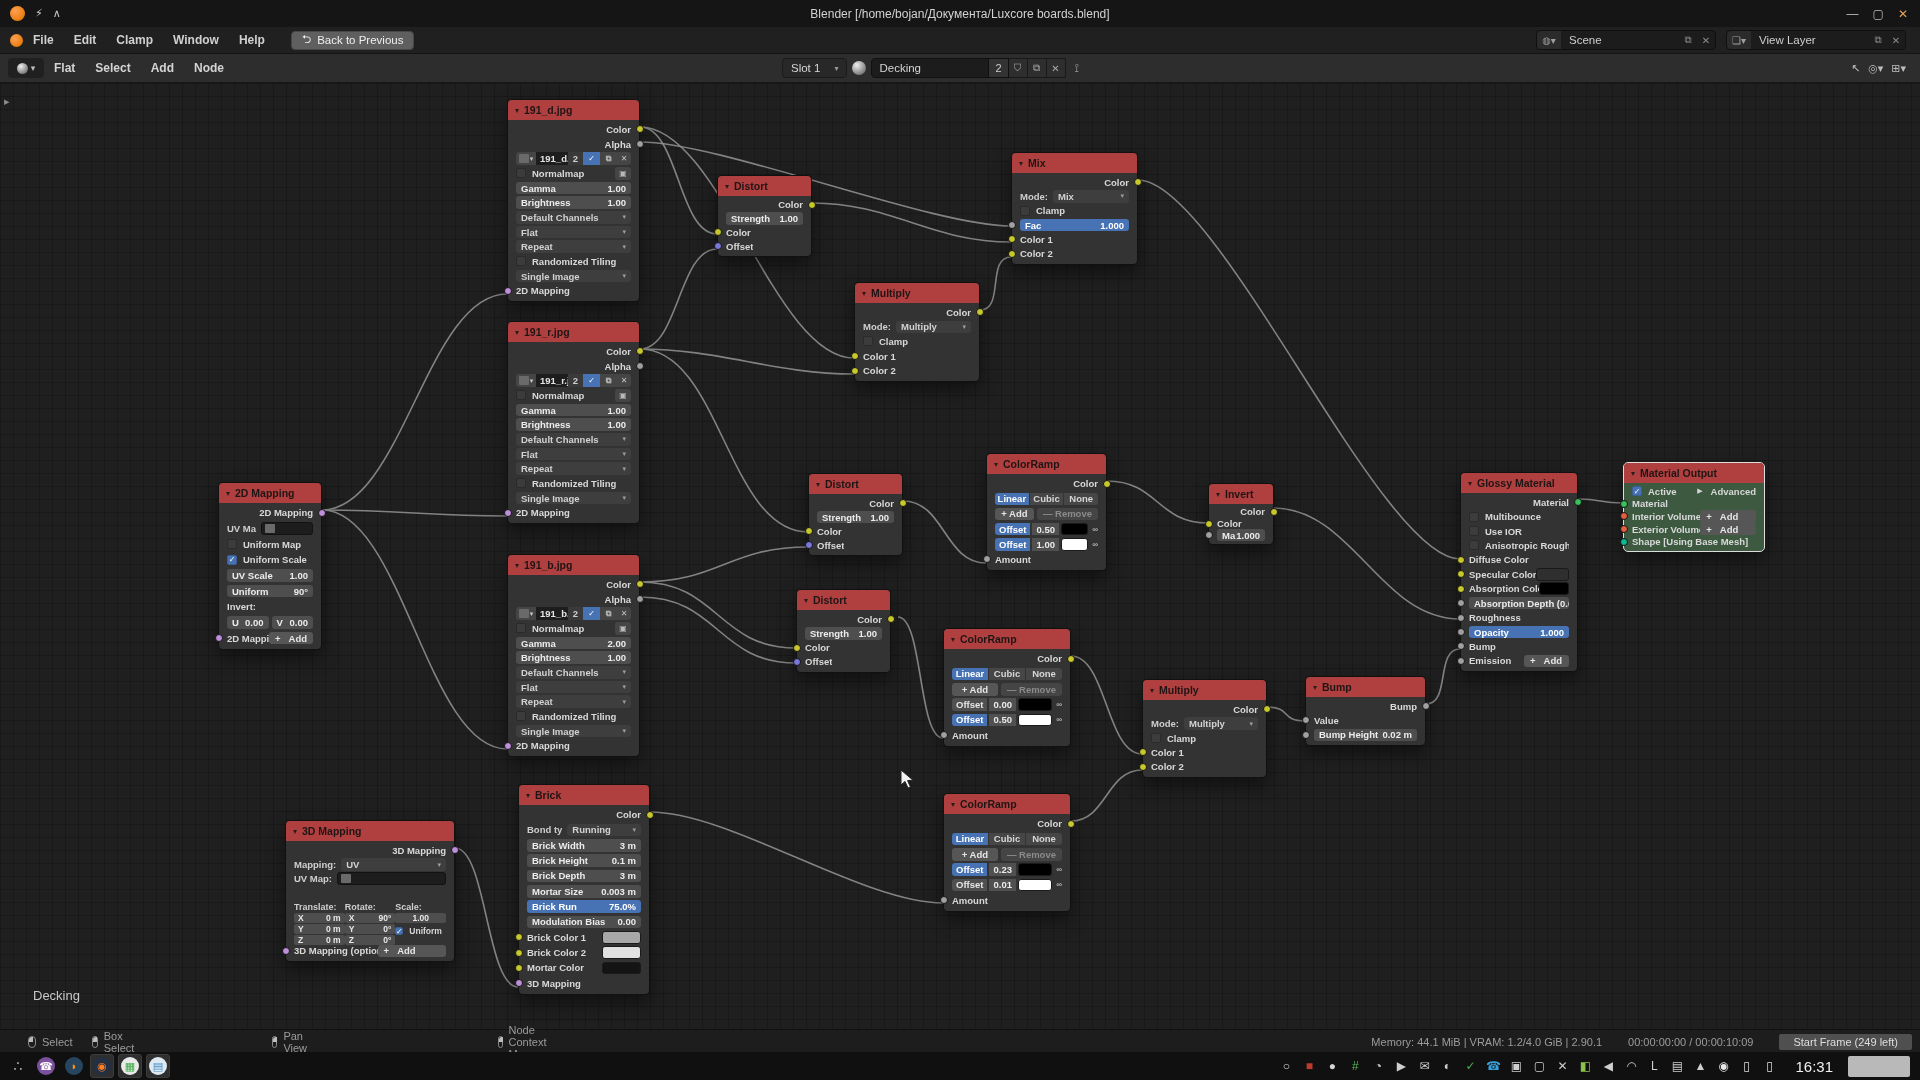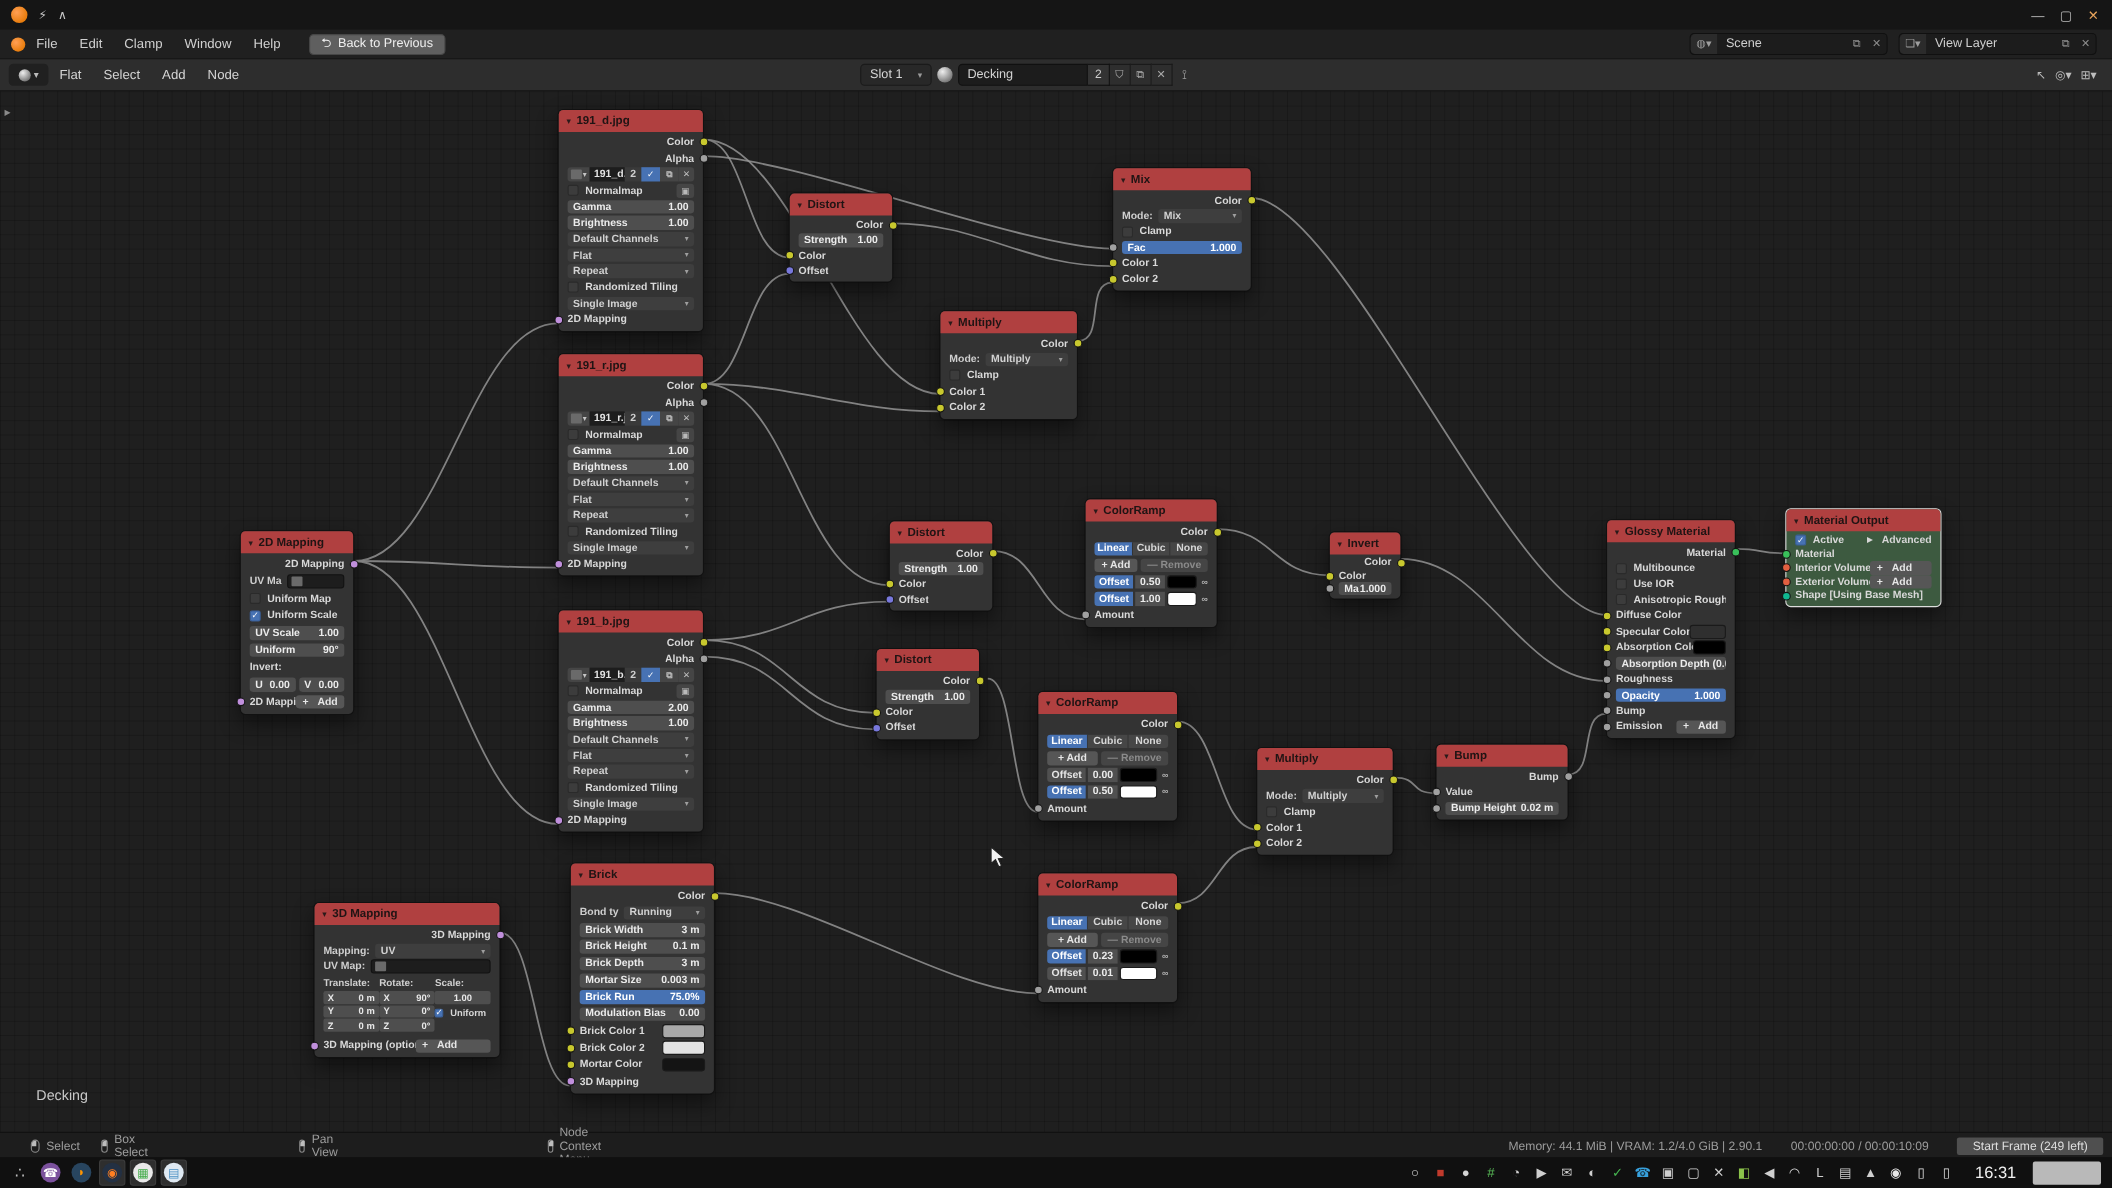--- a/index.html
+++ b/index.html
@@ -10,21 +10,21 @@
   #titlebar { position:absolute; left:0; top:0; width:1920px; height:27px; background:#151515;
     display:flex; align-items:center; color:#cfcfcf; font-size:12px; }
   #titlebar .tleft { display:flex; align-items:center; gap:10px; padding-left:10px; width:220px; }
   #title-text { position:absolute; left:0; right:0; text-align:center; color:#d2d2d2; }
   #titlebar .tright { margin-left:auto; display:flex; gap:14px; padding-right:12px; z-index:2; color:#bbb; }
   .blogo { width:15px; height:15px; border-radius:50%; background:radial-gradient(circle at 35% 35%, #ff9f55, #e87d0d 70%); }
   .tic { font-size:11px; color:#c9c9c9; }
 
   #menubar { position:absolute; left:0; top:27px; width:1920px; height:27px; background:#202020;
     display:flex; align-items:center; font-size:12px; color:#d0d0d0; border-bottom:1px solid #141414; }
-  .menu-item { padding:0 10px; }
+  .menu-item { padding:0 10px;font-weight:bold; }
   #back-btn { margin-left:16px; background:#5f5f5f; border:1px solid #464646; color:#efefef; border-radius:4px;
     height:19px; display:flex; align-items:center; gap:6px; padding:0 10px; font-size:11.5px; }
   .widget { display:flex; align-items:center; height:20px; background:#1c1c1c; border:1px solid #101010;
     border-radius:4px; color:#cfcfcf; font-size:11.5px; }
   .widget .wicon { width:24px; text-align:center; color:#9f9f9f; font-size:10px; background:#2b2b2b; height:100%;
     display:flex; align-items:center; justify-content:center; border-radius:4px 0 0 4px; }
   .widget .wname { padding:0 8px; width:118px; }
   .widget .wbtn { width:18px; text-align:center; color:#8d8d8d; font-size:10px; }
 
   #edheader { position:absolute; left:0; top:54px; width:1920px; height:29px; background:#2d2d2d;
@@ -102,21 +102,21 @@
   .namefld { flex:1; height:13px; background:#1d1d1d; display:flex; align-items:center; padding:0 4px; color:#e4e4e4; overflow:hidden; }
   .ibtn { width:20px; height:13px; background:#454545; border-radius:3px 0 0 3px; display:flex; align-items:center;
     justify-content:center; gap:1px; color:#c5c5c5; font-size:7px; }
   .cnt { width:15px; height:13px; background:#3a3a3a; display:flex; align-items:center; justify-content:center; color:#cfcfcf; }
   .chk { width:17px; height:13px; background:#4772b3; display:flex; align-items:center; justify-content:center;
     color:#fff; font-size:8px; }
   .ib2 { width:17px; height:13px; background:#454545; display:flex; align-items:center; justify-content:center;
     color:#c0c0c0; font-size:8px; }
   .xb { width:14px; height:13px; background:#454545; border-radius:0 3px 3px 0; display:flex; align-items:center;
     justify-content:center; color:#c0c0c0; font-size:8px; }
-  .xyzwrap { flex:1; display:flex; gap:0; align-self:stretch; padding:2px 0; }
+  .xyzwrap { flex:1; display:flex; gap:0; align-self:stretch; padding:16px 0; }
   .xyzcol { flex:1; display:flex; flex-direction:column; gap:1px; font-size:9px; }
   .xyzcol .chdr { color:#cfcfcf; height:12px; }
   .mfld { height:11.5px; background:#4e4e4e; border-radius:2px; display:flex; align-items:center;
     justify-content:space-between; padding:0 4px; color:#e8e8e8; font-size:8.5px; }
 
   
   #cursor { position:absolute; left:900px; top:686px; }
 
   
   #statusbar { position:absolute; left:0; top:1029px; width:1920px; height:23px; background:#1d1d1d;
@@ -143,20 +143,21 @@
 </style>
 </head>
 <body>
 
 <div id="titlebar">
   <div class="tleft">
     <span class="blogo"></span>
     <span class="tic">⚡</span>
     <span class="tic">∧</span>
   </div>
+  <span id="title-text">Blender [/home/bojan/Документа/Luxcore boards.blend]</span>
   <div class="tright">
     <span>—</span>
     <span>▢</span>
     <span style="color:#e8a45c">✕</span>
   </div>
 </div>
 
 <div id="menubar">
   <span class="blogo" style="margin-left:10px;width:13px;height:13px"></span>
   <span class="menu-item">File</span>

